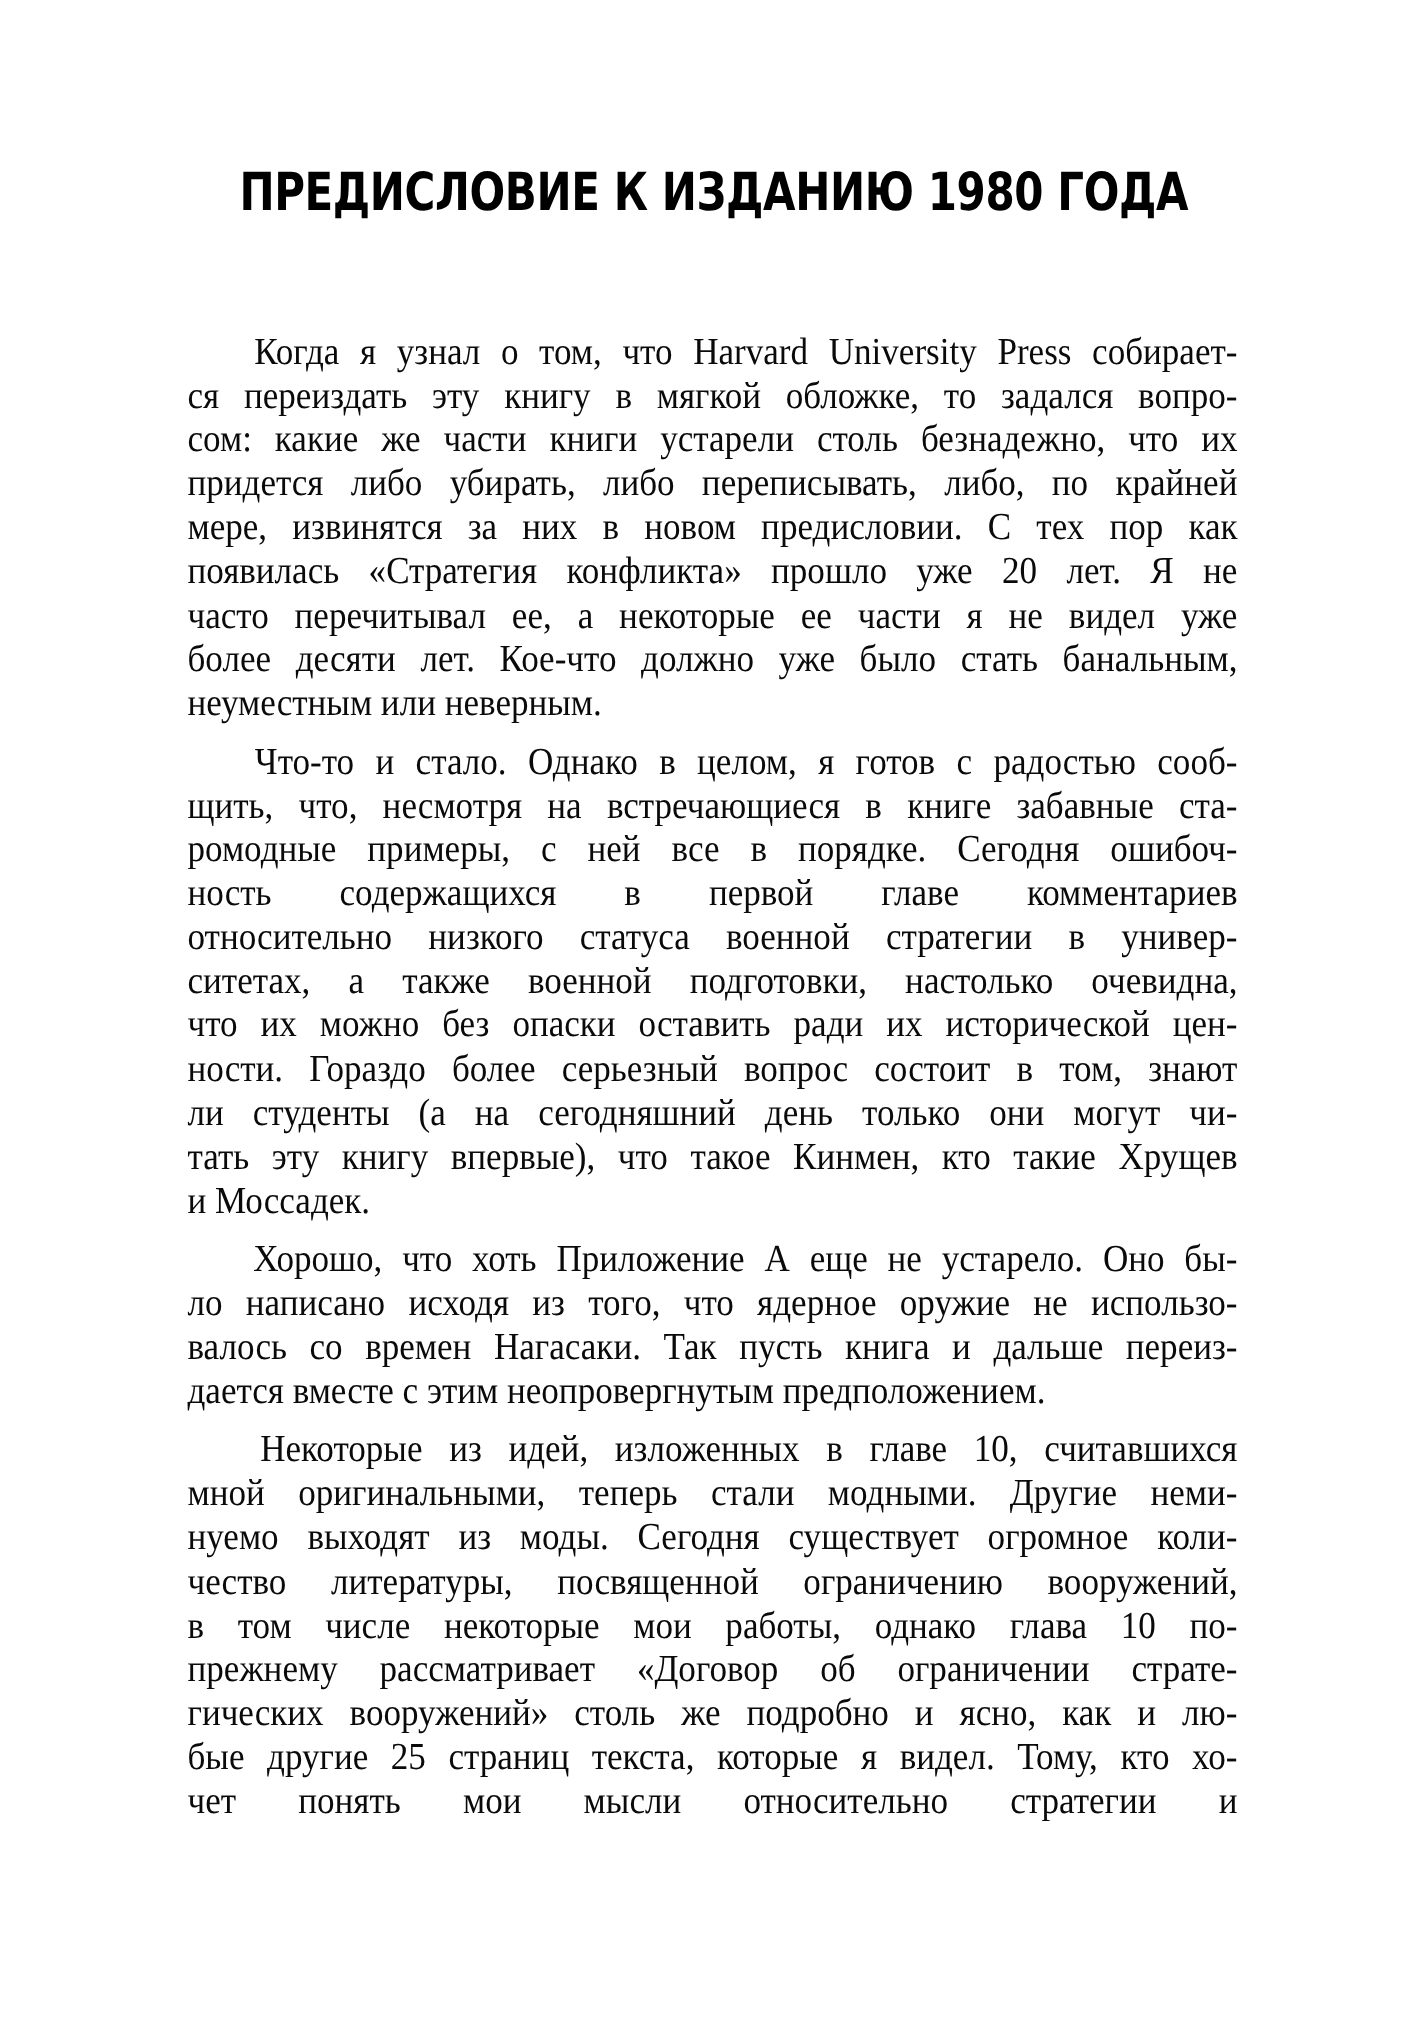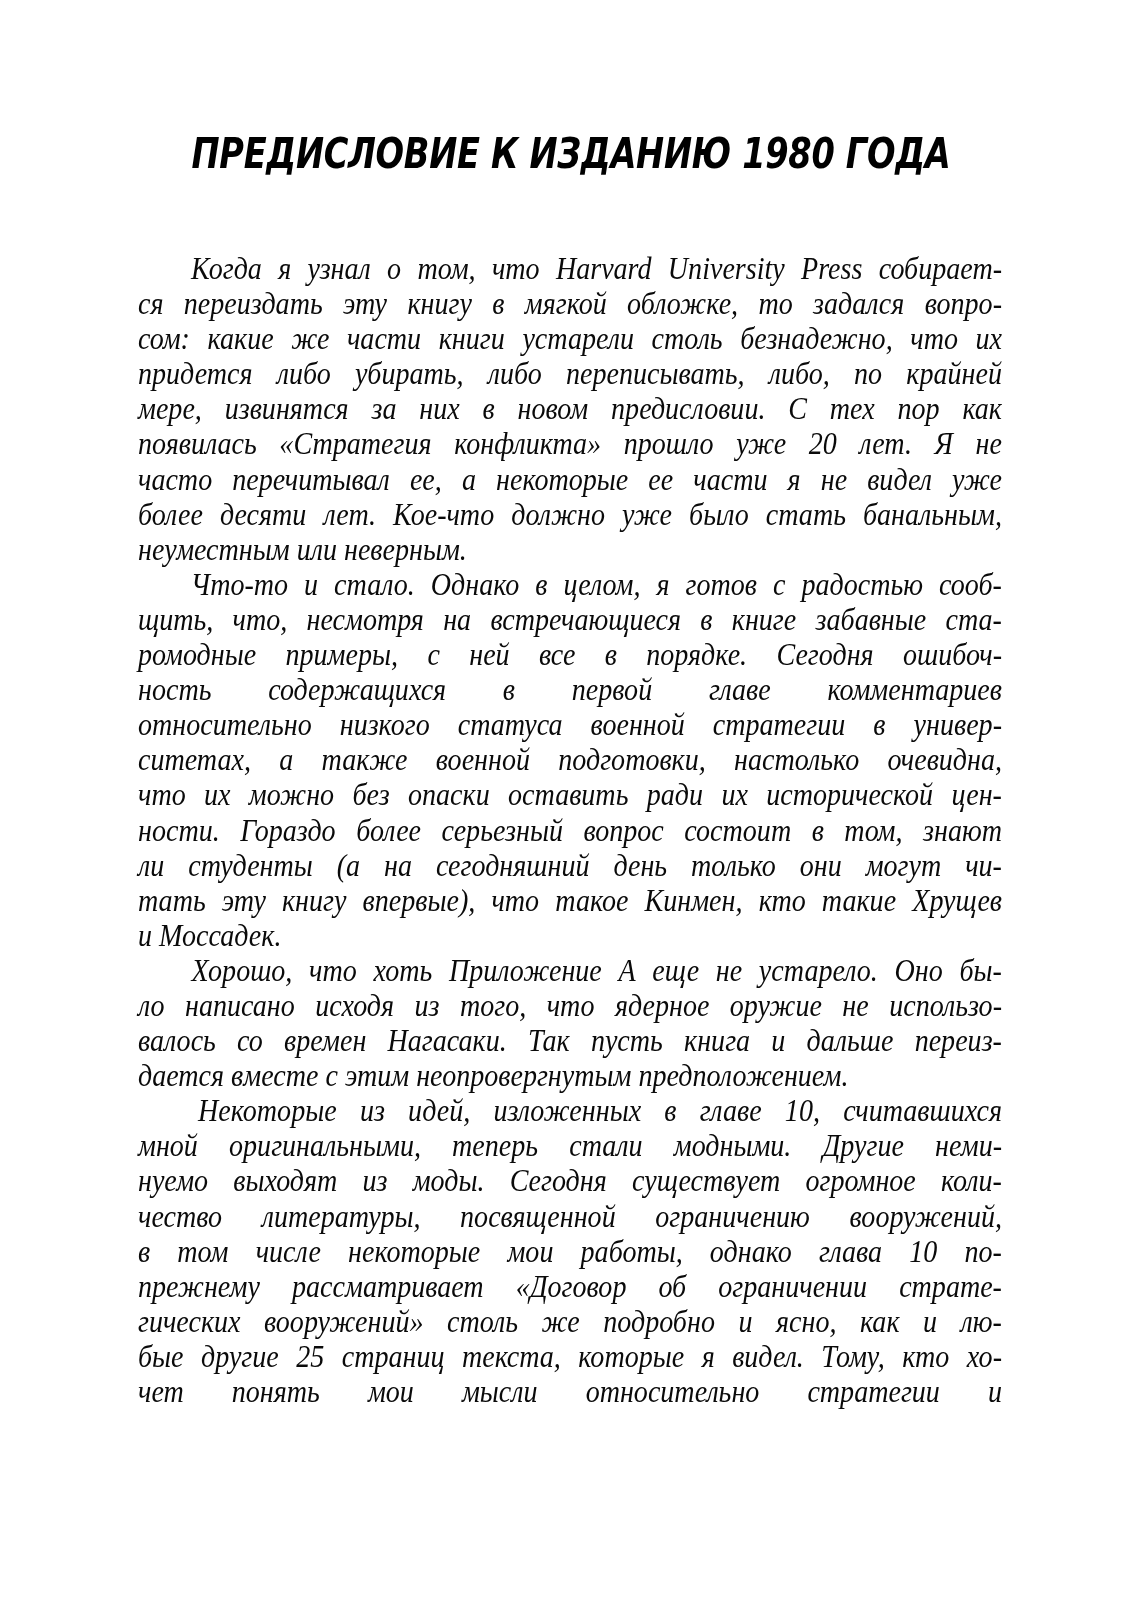--- a/index.html
+++ b/index.html
@@ -9,21 +9,20 @@
     background: #ffffff;
   }
   .page {
     position: relative;
     width: 1142px;
     height: 1615px;
     background: #ffffff;
     overflow: hidden;
     font-family: "Liberation Serif", "DejaVu Serif", serif;
     color: #0a0a0a;
-    font-style: italic;
     -webkit-font-smoothing: none;
   }
   .page-title {
     position: absolute;
     left: 0;
     right: 0;
     top: 103px;
     text-align: center;
     font-family: "DejaVu Sans", "Liberation Sans", sans-serif;
     font-weight: bold;
@@ -35,21 +34,21 @@
     transform-origin: center top;
     white-space: nowrap;
   }
   .body-text {
     position: absolute;
     left: 138px;
     top: 252px;
     width: 864px;
   }
   .para {
-    margin: 0;
+    margin: 12px;
   }
   .ln {
     display: block;
     font-size: 30.5px;
     line-height: 35.1px;
     white-space: nowrap;
     transform: scaleX(0.92);
     transform-origin: left center;
     width: 108.7%;
   }

